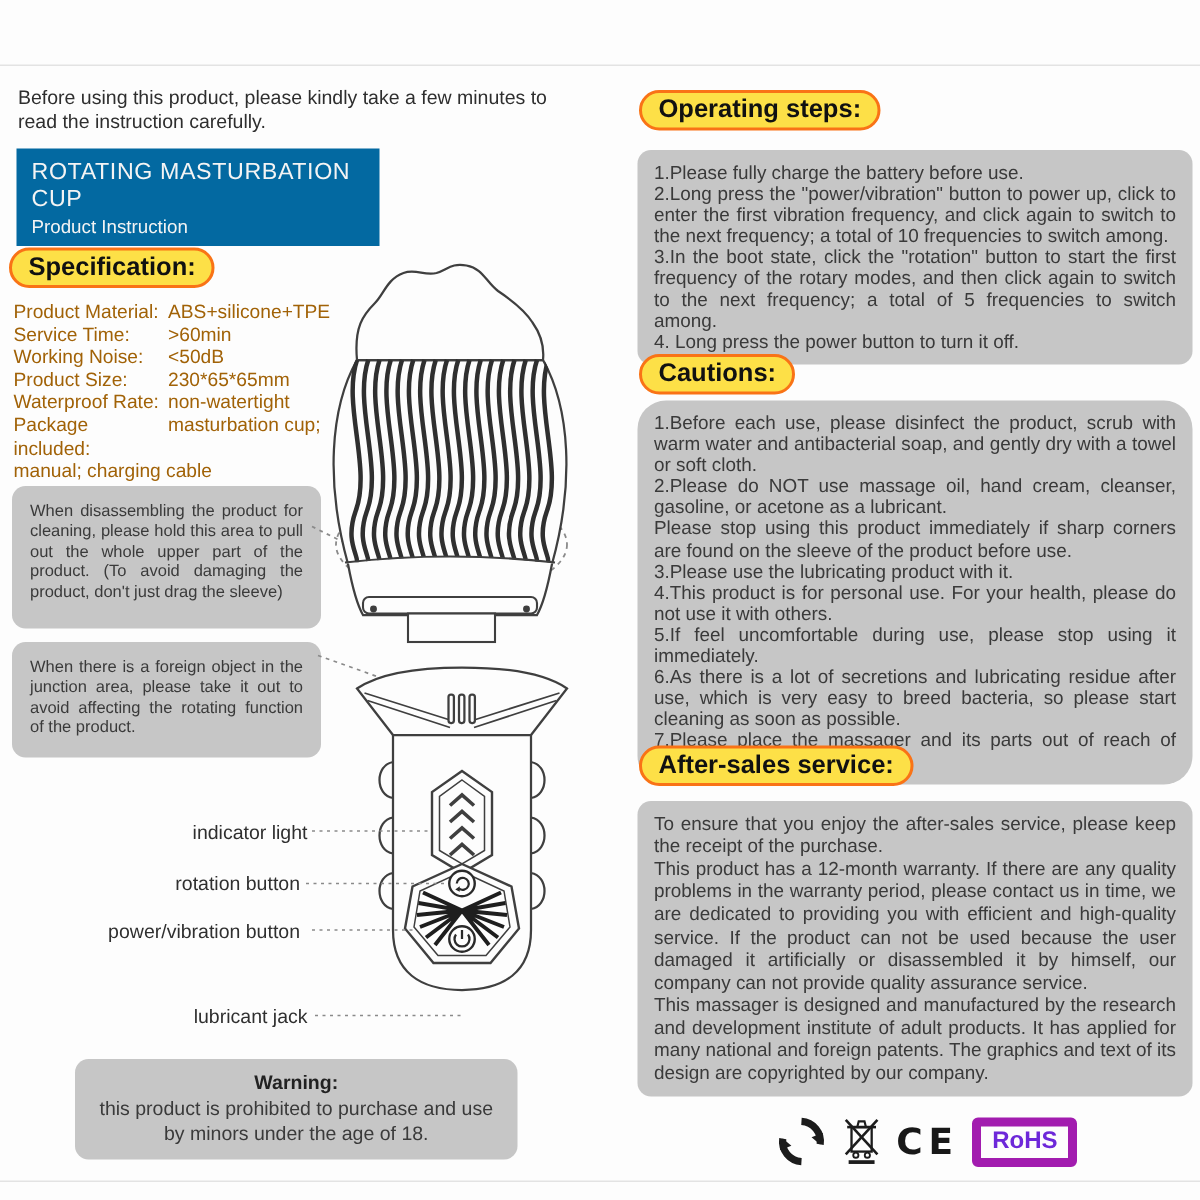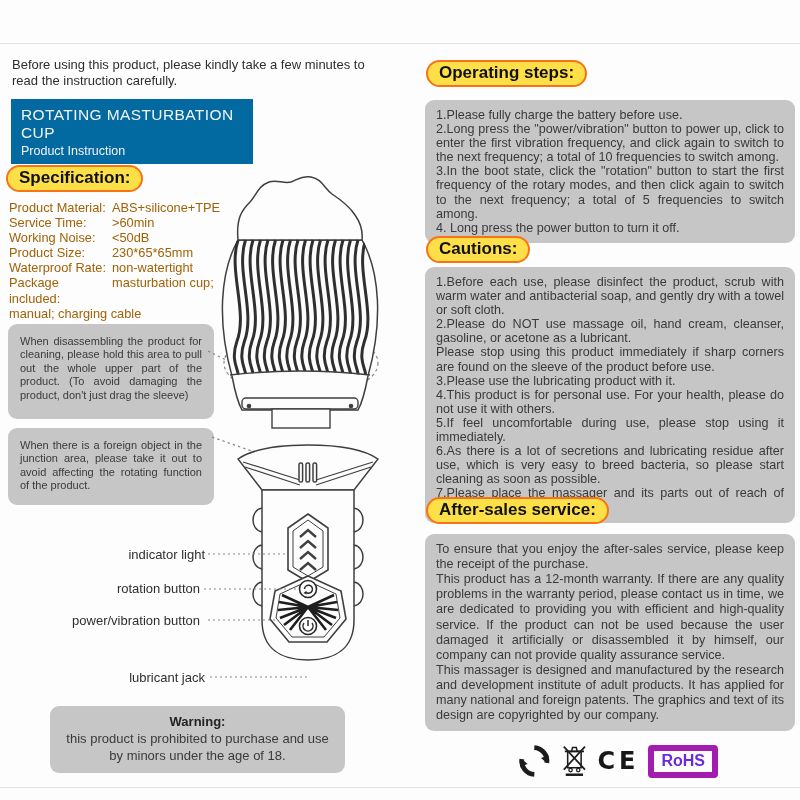--- a/index.html
+++ b/index.html
@@ -20,21 +20,21 @@
   .note{position:absolute;left:8px;width:182px;padding:11px 12px;font-size:11px;line-height:1.22;text-align:justify;}
   .note1{top:324px;height:73px;}
   .note2{top:428px;height:55px;}
   .devlabel{position:absolute;width:120px;text-align:right;font-size:13px;color:#2f2f2f;}
   .warning{position:absolute;left:50px;top:706px;width:271px;padding:8px 12px;text-align:center;font-size:13px;line-height:1.3;}
   .warning .wt{font-weight:bold;color:#222;}
   
   .rbox{position:absolute;left:425px;width:348px;padding:8px 11px;font-size:12.6px;line-height:1.12;text-align:justify;}
   .rbox p{margin:0;padding:0;}
   .opbox{top:100px;}
-  .caubox{top:267px;}
+  .caubox{top:267px;border-radius:19px;}
   .asbox{top:534px;line-height:1.2;}
   .certs{position:absolute;left:518px;top:740px;width:200px;height:42px;display:flex;align-items:center;gap:9px;}
   .ce{font-family:"DejaVu Sans", sans-serif;font-weight:bold;font-size:24px;letter-spacing:4px;color:#181818;}
   .rohs{border:6px solid #a21caf;border-radius:4px;padding:1px 7px 2px 7px;font-weight:bold;font-size:16px;color:#6d28d9;background:#fdfdfd;}
   svg{display:block;}
   .illus{position:absolute;left:180px;top:170px;}
 </style>
 </head>
 <body>
 

